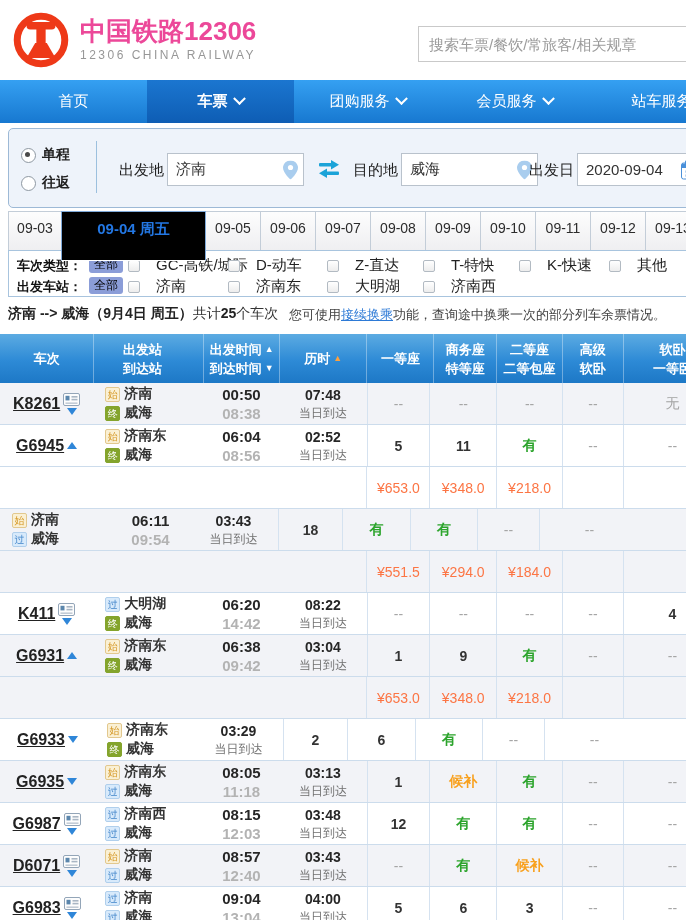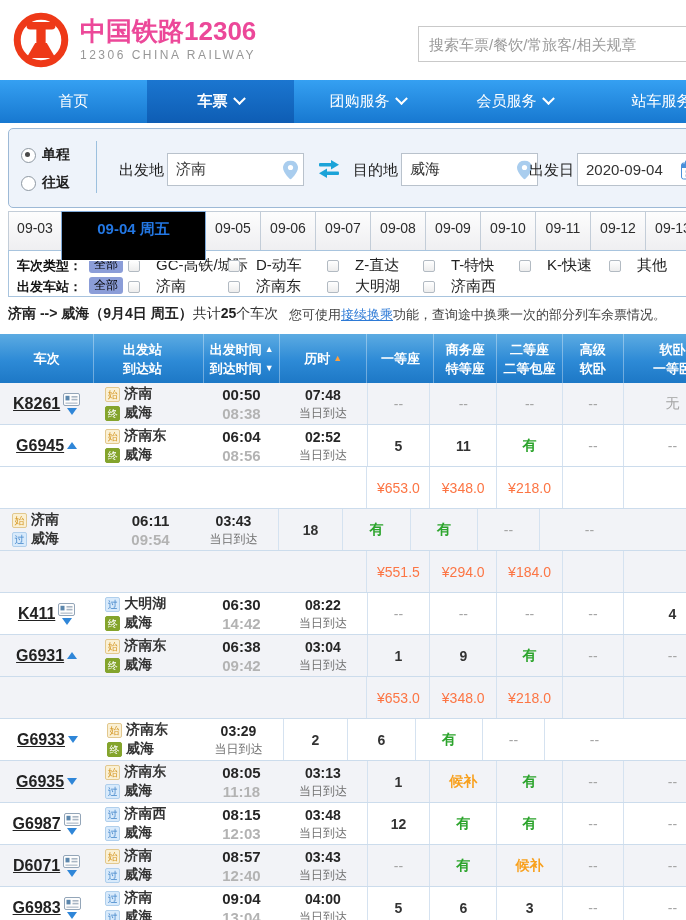--- a/index.html
+++ b/index.html
@@ -439,21 +439,21 @@
           <div class="st-line" data-interactable="false">
             <span class="badge b-pass" data-interactable="false">过</span>
             <span class="st-name" data-interactable="false">大明湖</span>
           </div>
           <div class="st-line" data-interactable="false">
             <span class="badge b-end" data-interactable="false">终</span>
             <span class="st-name" data-interactable="false">威海</span>
           </div>
         </div>
         <div class="cell c3" data-interactable="false">
-          <div class="dep" data-interactable="false">06:30</div>
+          <div class="dep" data-interactable="false">06:20</div>
           <div class="arr" data-interactable="false">14:42</div>
         </div>
         <div class="cell c4" data-interactable="false">
           <div class="dur" data-interactable="false">08:22</div>
           <div class="note" data-interactable="false">当日到达</div>
         </div>
         <div class="cell seat c5 dash" data-interactable="false">--</div>
         <div class="cell seat c6 dash" data-interactable="false">--</div>
         <div class="cell seat c7 dash" data-interactable="false">--</div>
         <div class="cell seat c8 dash" data-interactable="false">--</div>

